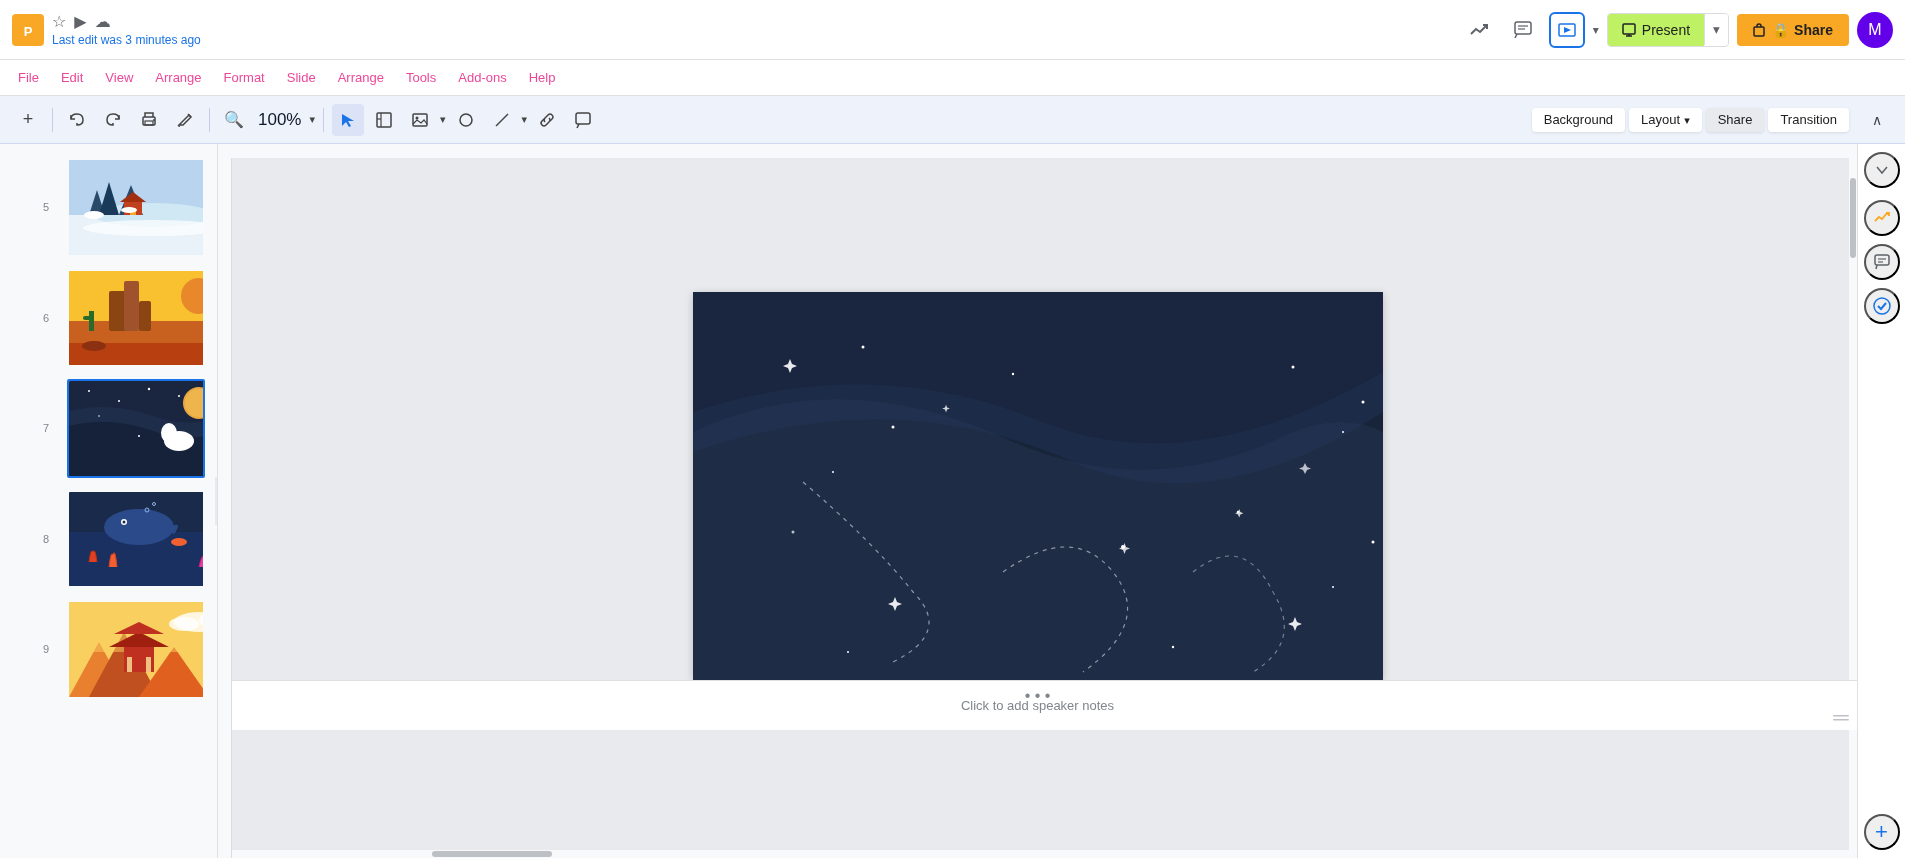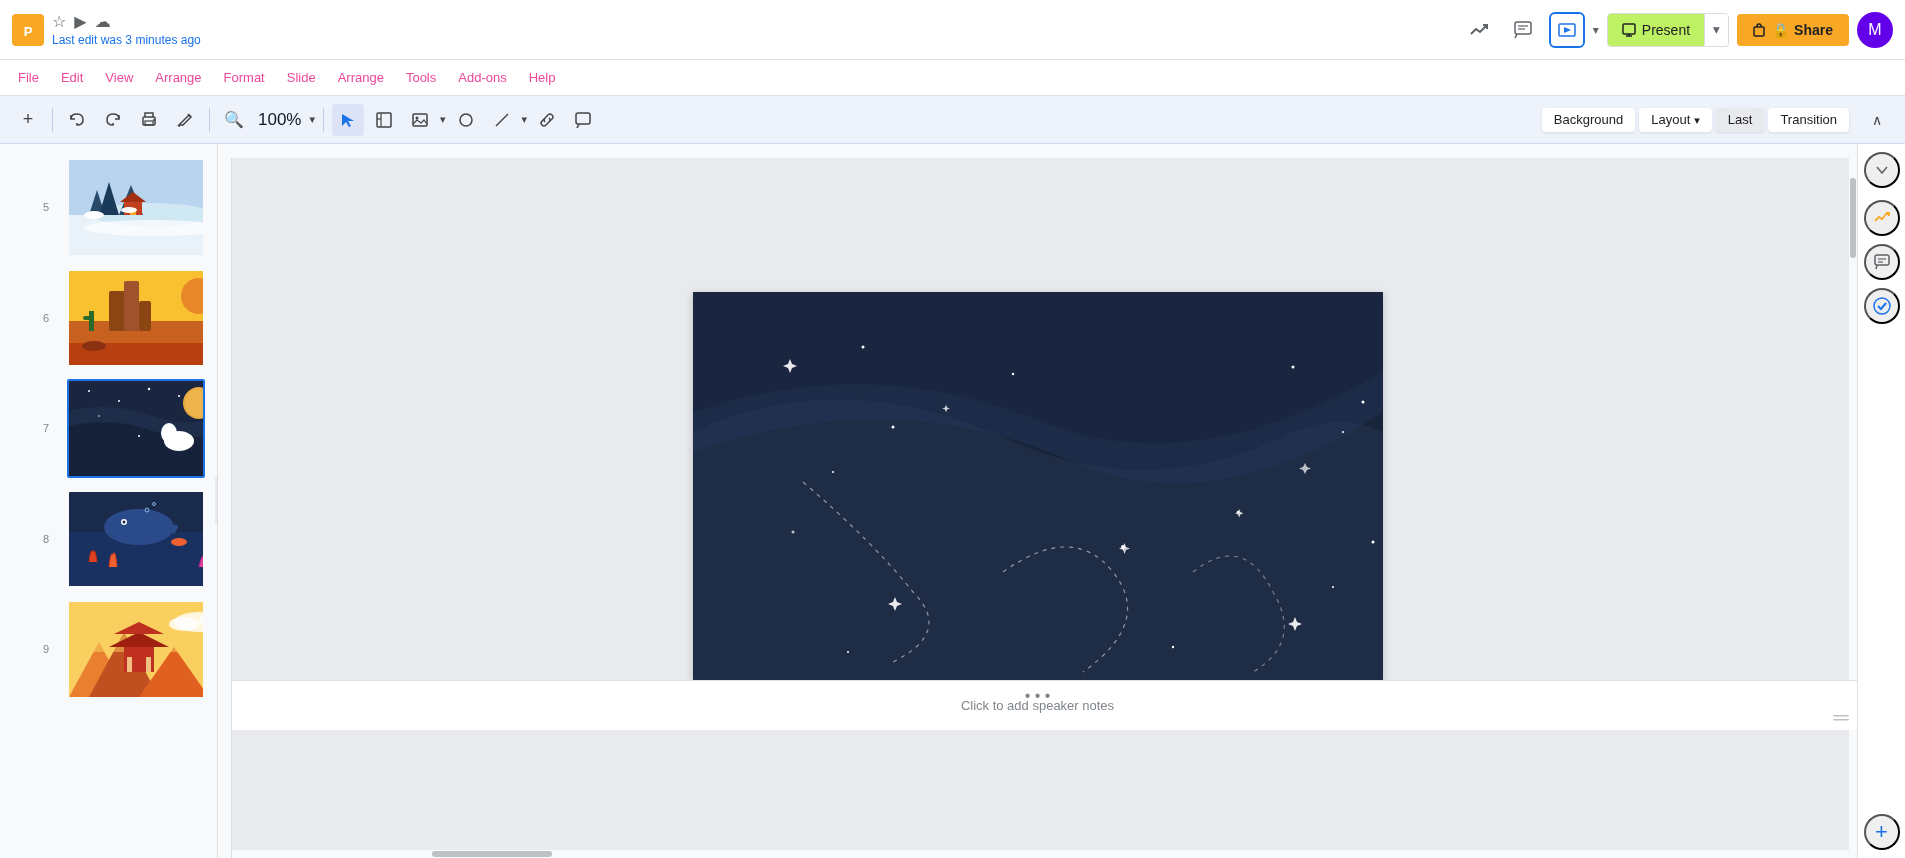--- a/index.html
+++ b/index.html
@@ -263,21 +263,21 @@
         <rect x="2" y="2" width="14" height="11" rx="2" fill="none" stroke="#444" stroke-width="1.5"></rect>
         <path d="M5 13 L3 17" stroke="#444" stroke-width="1.5"></path>
       </svg>
   </button>
   <div class="toolbar-separator"></div>
   <div id="toolbar-right">
     <button class="toolbar-label-btn">Background</button>
     <button class="toolbar-label-btn">
       <span>Layout</span><span style="margin-left:4px;font-size:11px;">▾</span>
     </button>
-    <button class="toolbar-label-btn active">Last</button>
+    <button class="toolbar-label-btn active">Share</button>
     <button class="toolbar-label-btn">Transition</button>
   </div>
   <button class="toolbar-btn" style="margin-left:8px;" title="Collapse toolbar">∧</button>
 </div>
 
 <div id="layout">
 
   <div id="slide-panel" style="position:relative;">
 
     <div class="slide-thumb-wrapper">

